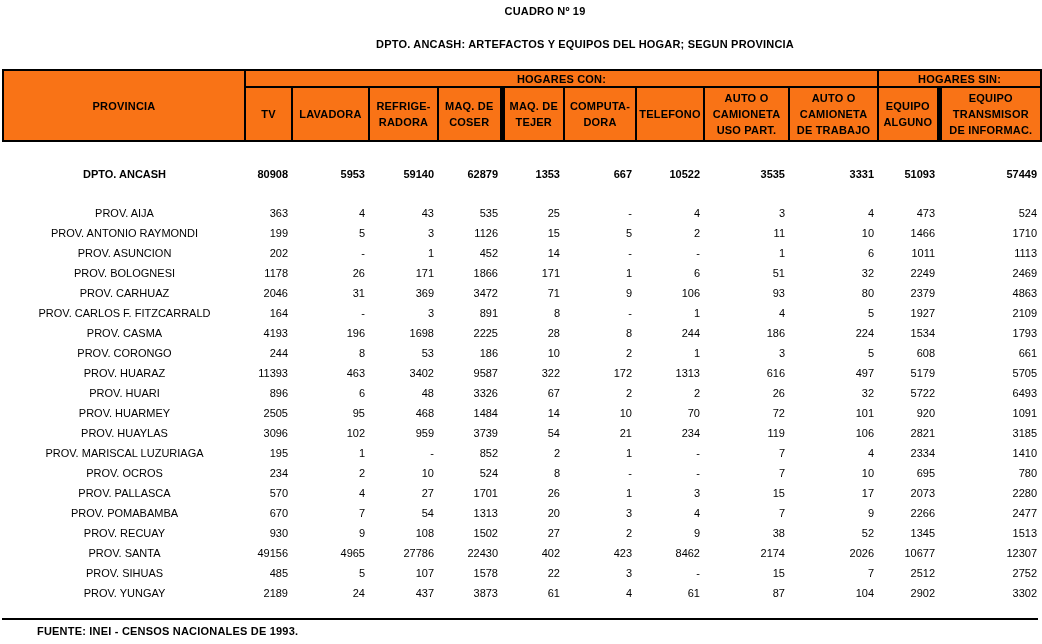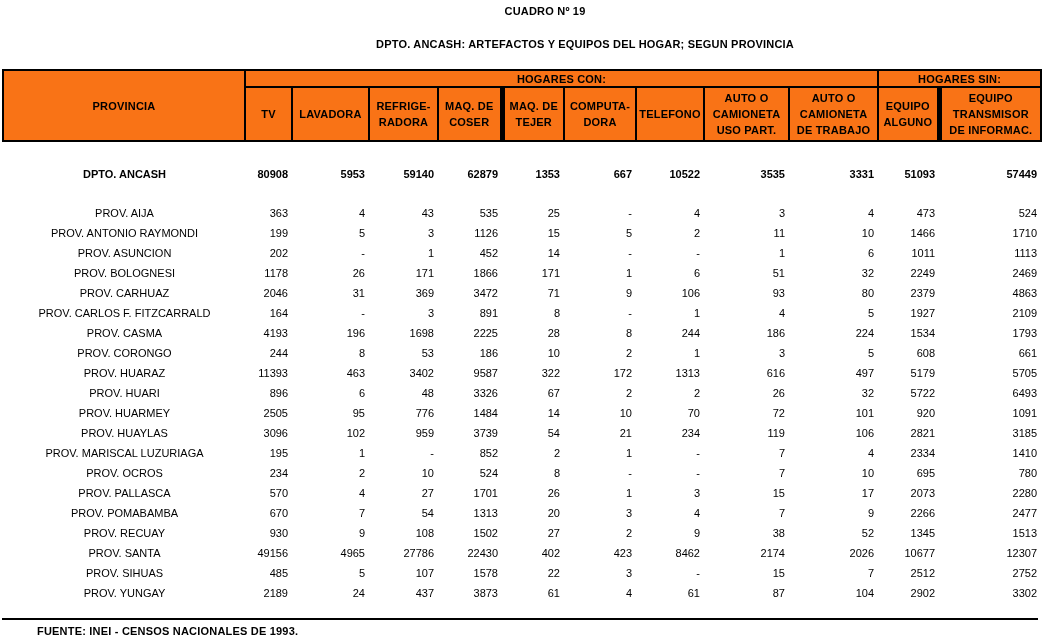--- a/index.html
+++ b/index.html
@@ -278,21 +278,21 @@
         <td class="num">2</td>
         <td class="num">26</td>
         <td class="num">32</td>
         <td class="num">5722</td>
         <td class="num">6493</td>
       </tr>
       <tr>
         <td class="label">PROV. HUARMEY</td>
         <td class="num">2505</td>
         <td class="num">95</td>
-        <td class="num">776</td>
+        <td class="num">468</td>
         <td class="num">1484</td>
         <td class="num">14</td>
         <td class="num">10</td>
         <td class="num">70</td>
         <td class="num">72</td>
         <td class="num">101</td>
         <td class="num">920</td>
         <td class="num">1091</td>
       </tr>
       <tr>

